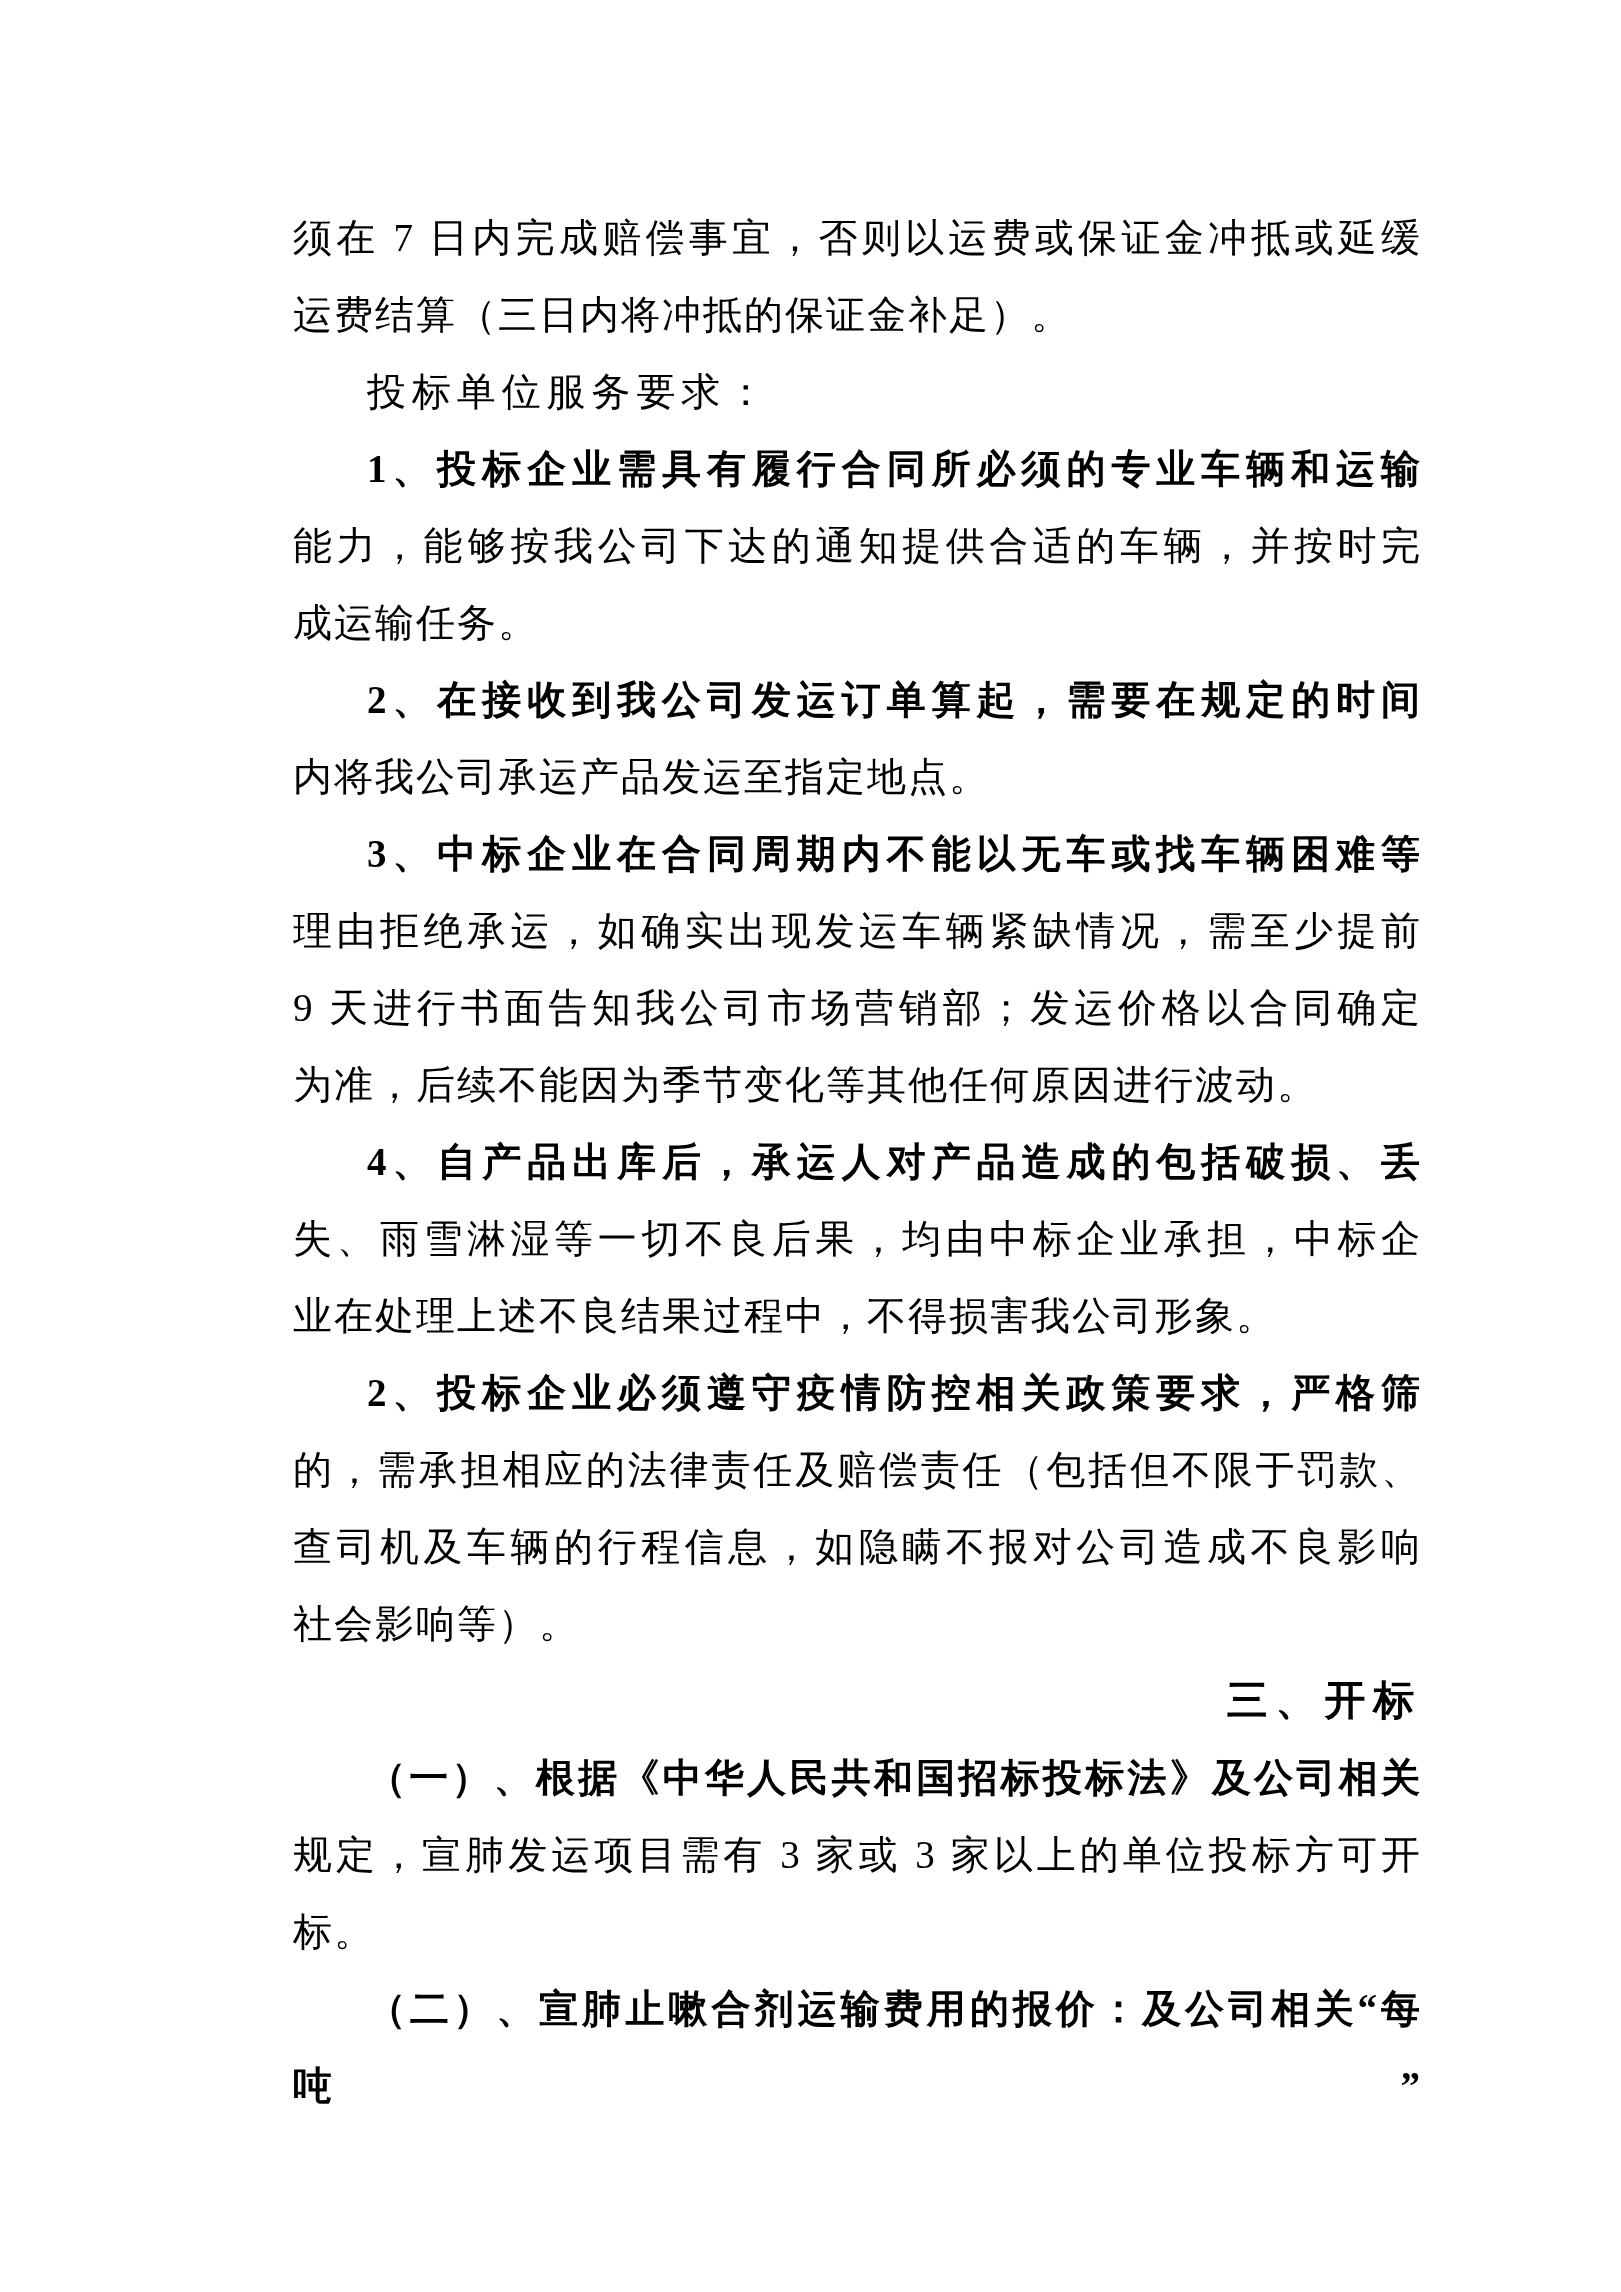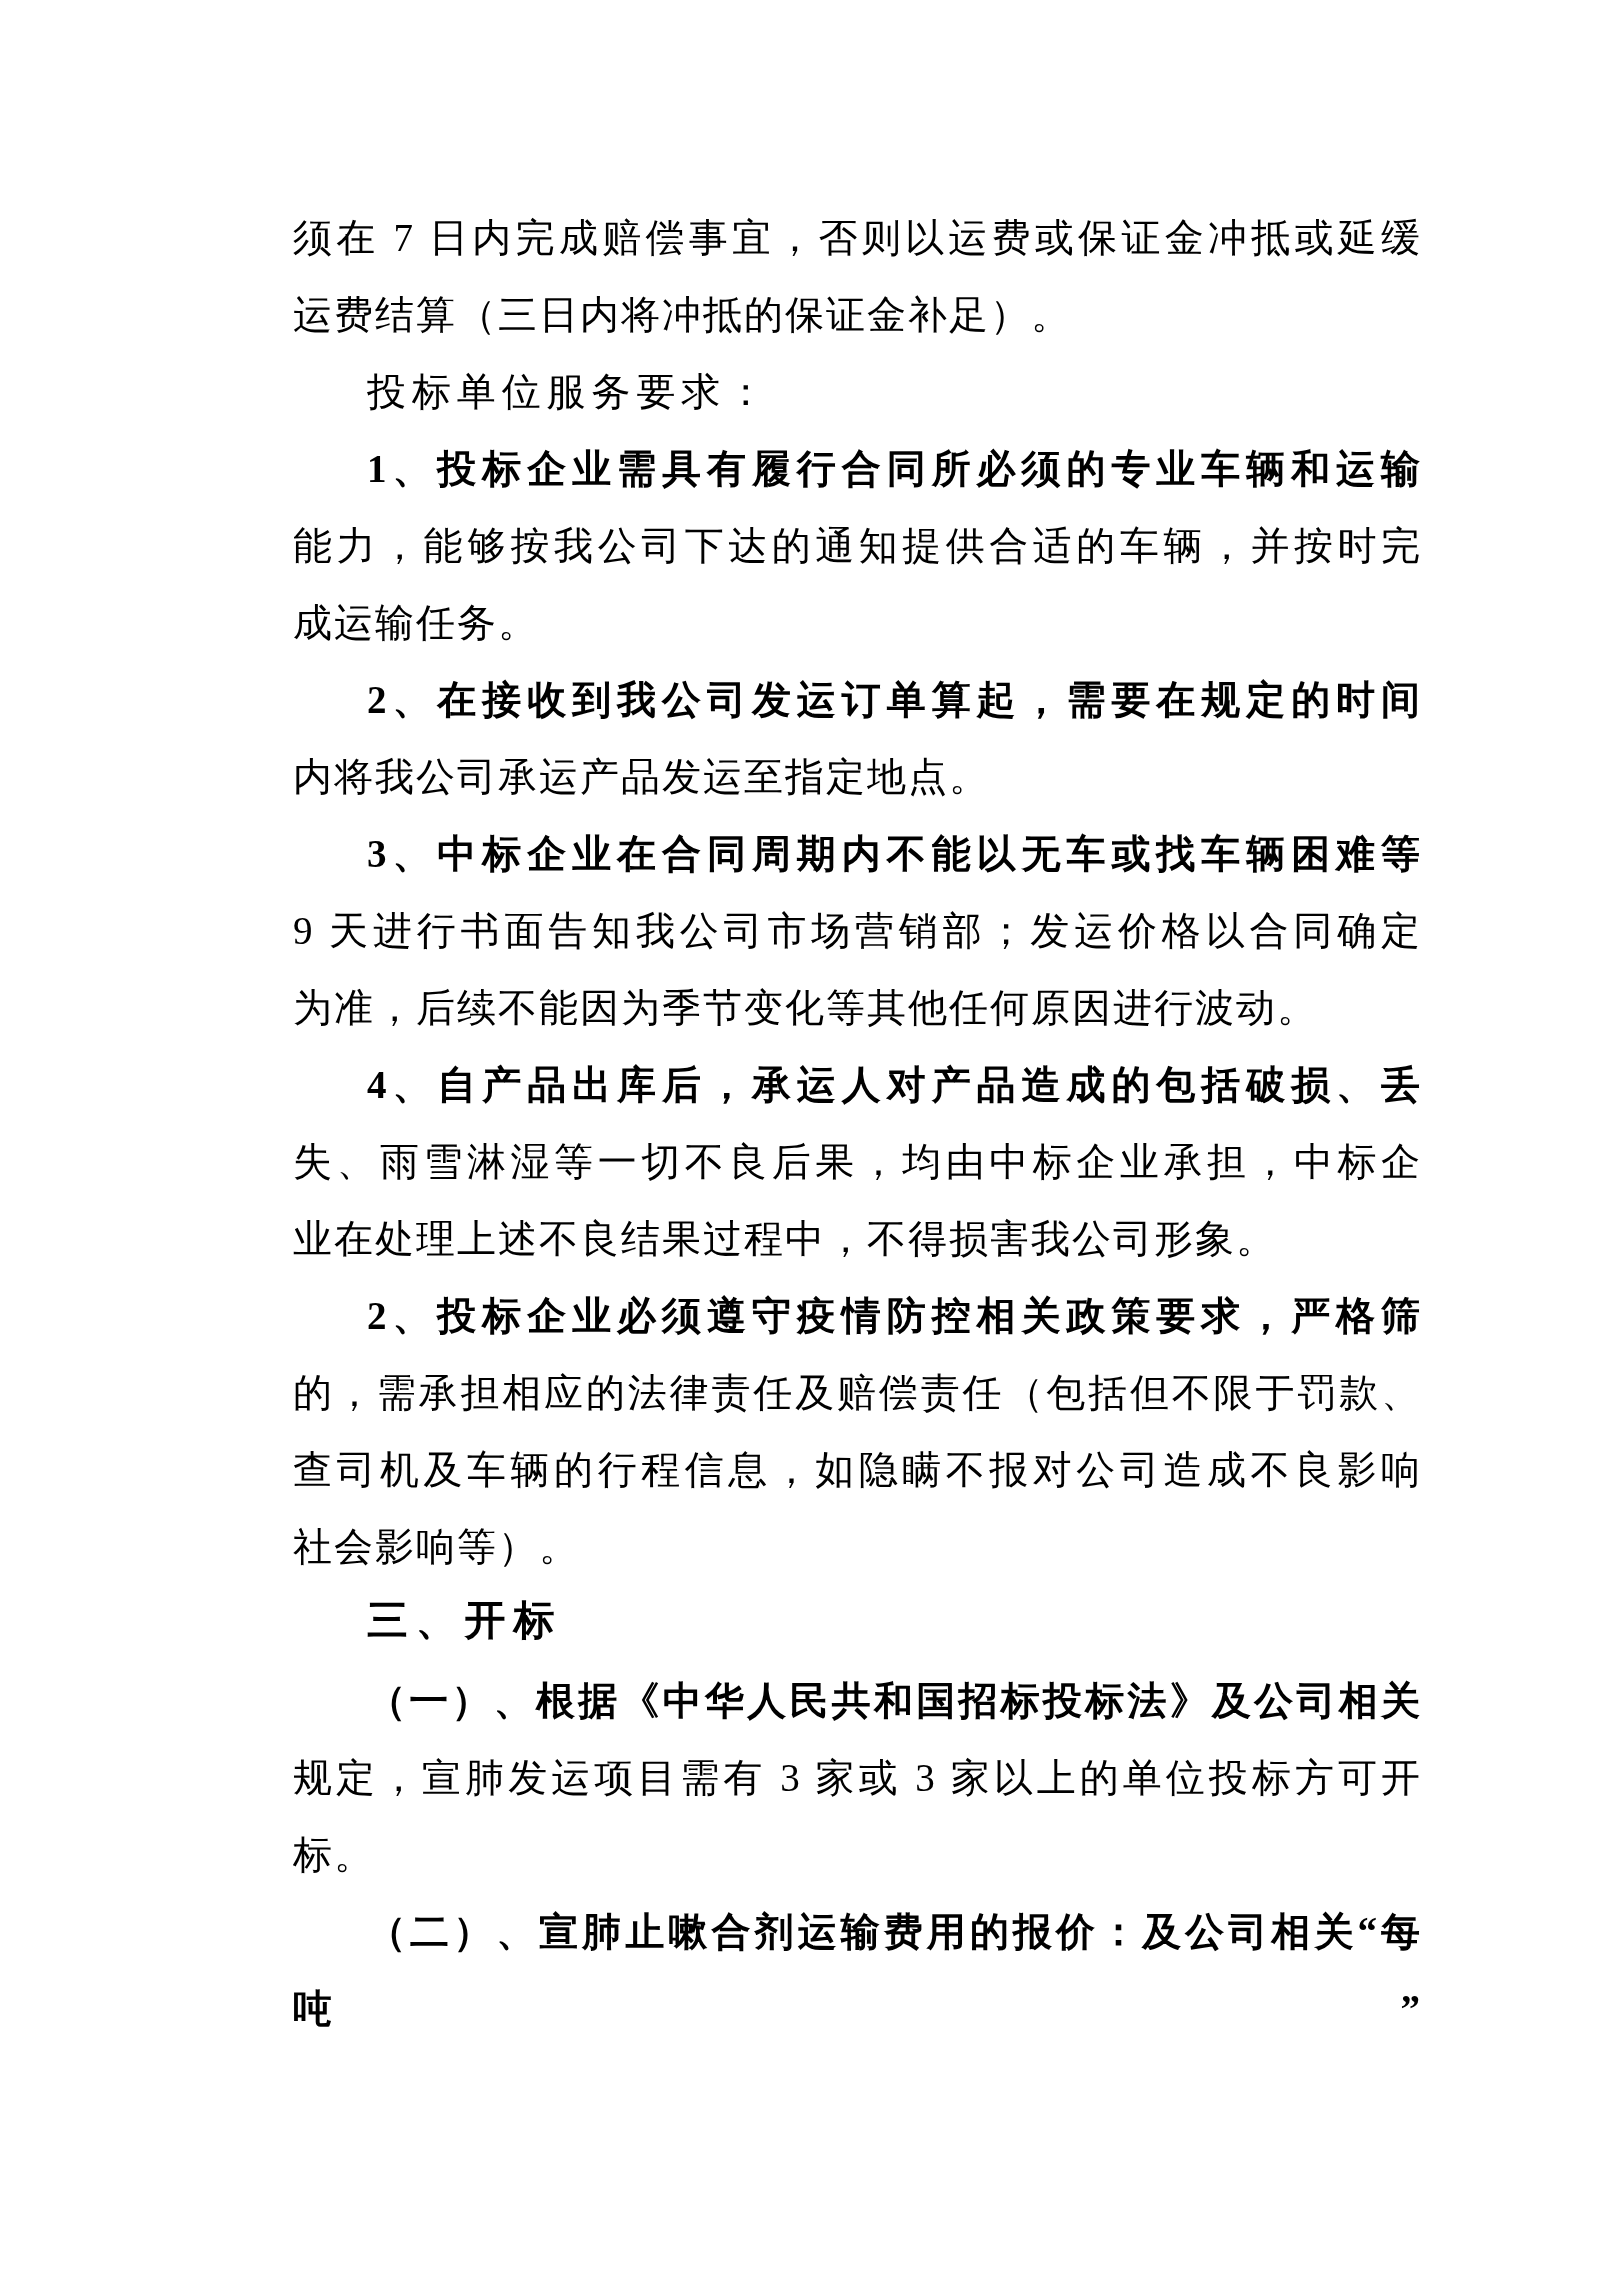--- a/index.html
+++ b/index.html
@@ -48,40 +48,42 @@
   }
   .line.indent.j {
     padding-left: 0;
     text-indent: 74px;
   }
   .line.bold {
     font-weight: normal;
     letter-spacing: 5.9px;
   }
   .line.heading-sans {
-    font-family: Liberation Mono, monospace;
+    font-family: Liberation Serif, serif;
     font-weight: bold;
     font-size: 41px;
     letter-spacing: 7.8px;
+    text-align: right;
   }
 </style>
 </head>
 <body>
 
 <div class="page">
   <div class="textblock">
     <div class="line j">须在 7 日内完成赔偿事宜，否则以运费或保证金冲抵或延缓</div>
     <div class="line">运费结算（三日内将冲抵的保证金补足）。</div>
     <div class="line indent bold">投标单位服务要求：</div>
     <div class="line indent j">1、投标企业需具有履行合同所必须的专业车辆和运输</div>
     <div class="line j">能力，能够按我公司下达的通知提供合适的车辆，并按时完</div>
     <div class="line">成运输任务。</div>
     <div class="line indent j">2、在接收到我公司发运订单算起，需要在规定的时间</div>
     <div class="line">内将我公司承运产品发运至指定地点。</div>
     <div class="line indent j">3、中标企业在合同周期内不能以无车或找车辆困难等</div>
+    <div class="line j">理由拒绝承运，如确实出现发运车辆紧缺情况，需至少提前</div>
     <div class="line j">9 天进行书面告知我公司市场营销部；发运价格以合同确定</div>
     <div class="line">为准，后续不能因为季节变化等其他任何原因进行波动。</div>
     <div class="line indent j">4、自产品出库后，承运人对产品造成的包括破损、丢</div>
     <div class="line j">失、雨雪淋湿等一切不良后果，均由中标企业承担，中标企</div>
     <div class="line">业在处理上述不良结果过程中，不得损害我公司形象。</div>
     <div class="line indent j">2、投标企业必须遵守疫情防控相关政策要求，严格筛</div>
     <div class="line j">的，需承担相应的法律责任及赔偿责任（包括但不限于罚款、</div>
     <div class="line j">查司机及车辆的行程信息，如隐瞒不报对公司造成不良影响</div>
     <div class="line">社会影响等）。</div>
     <div class="line indent bold heading-sans">三、开标</div>

